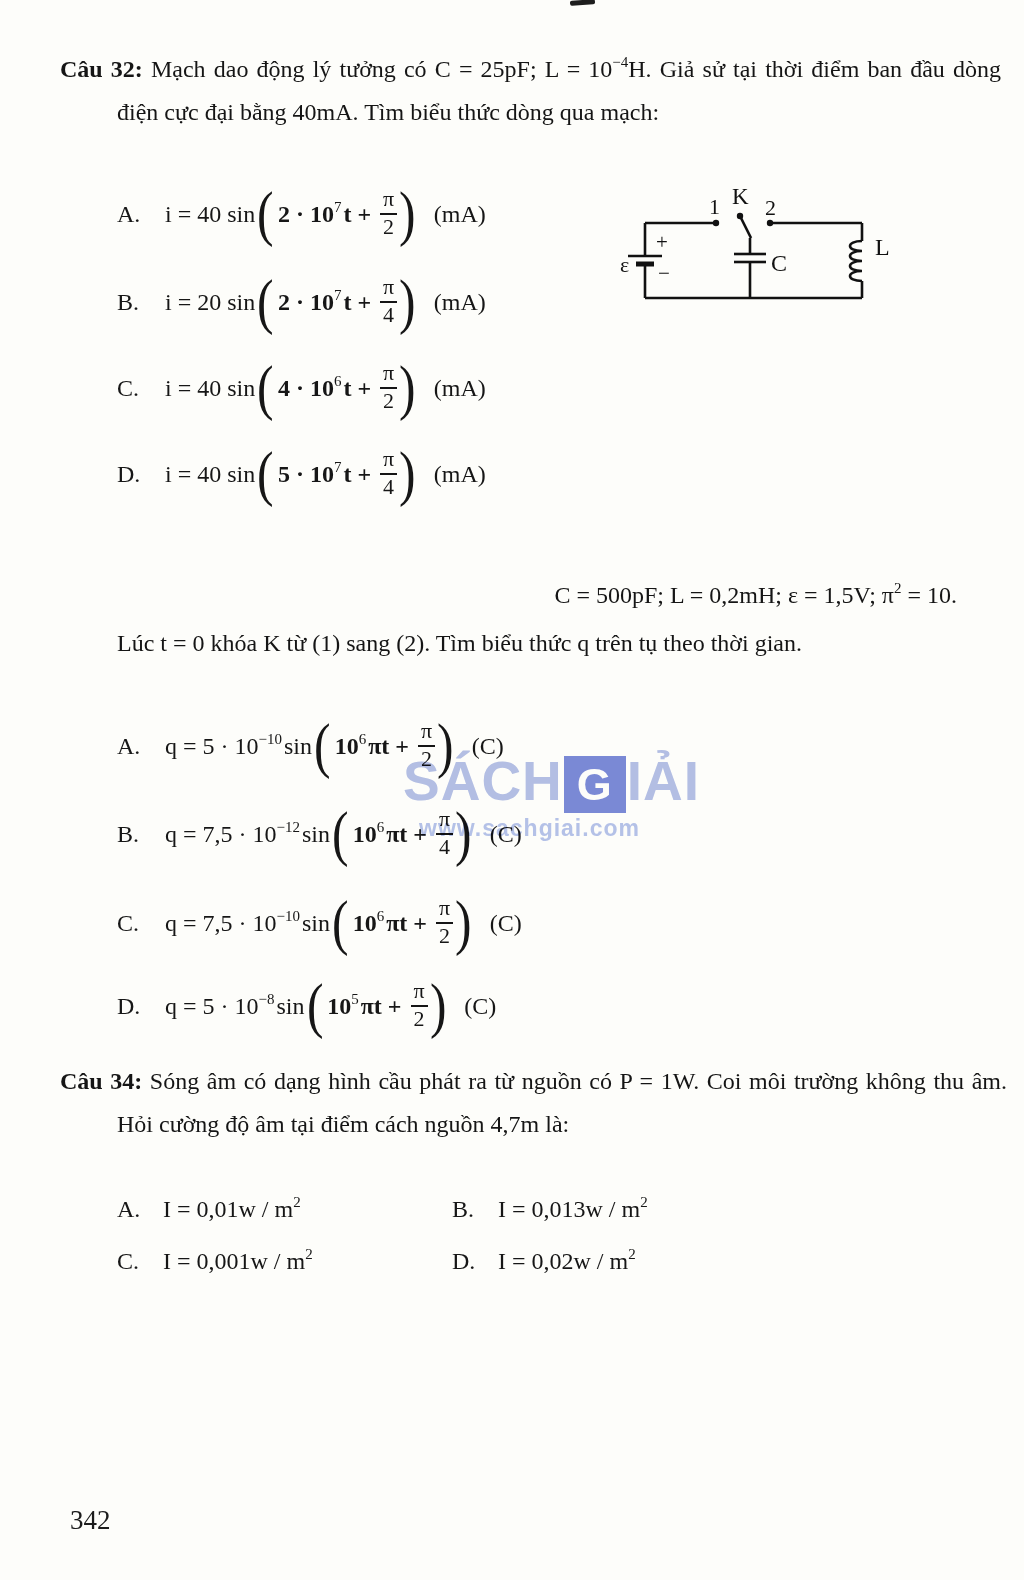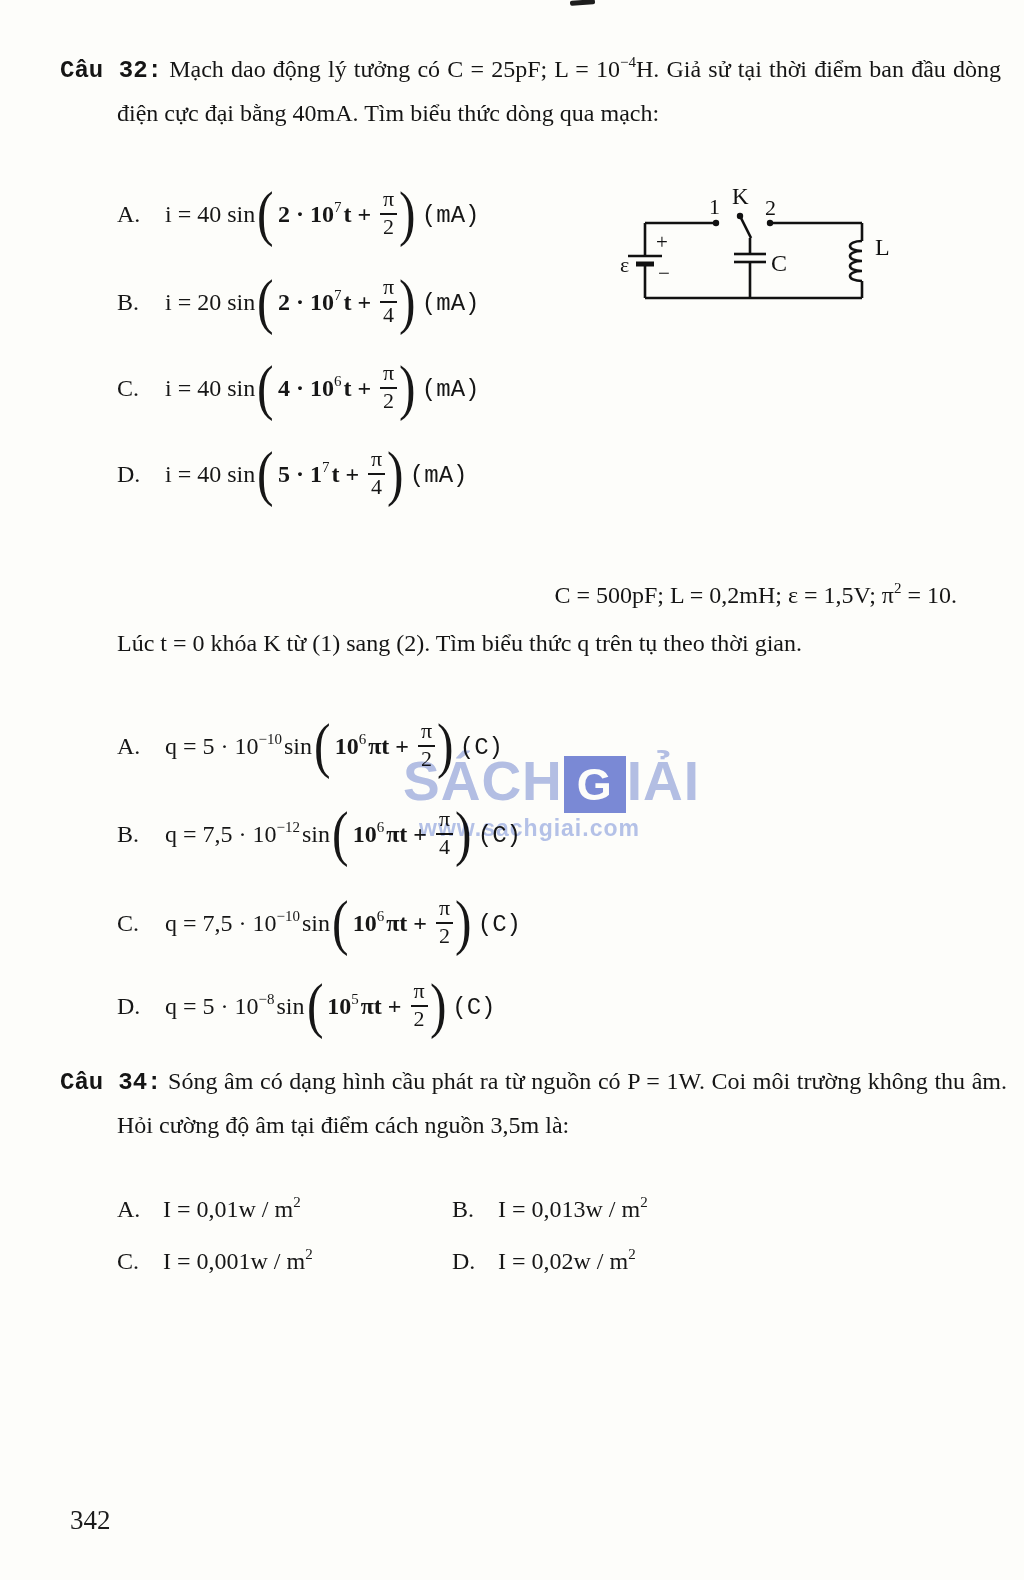--- a/index.html
+++ b/index.html
@@ -1,33 +1,33 @@
 <!DOCTYPE html>
 <html><head>
 <meta charset="utf-8">
 <style>
   html,body{margin:0;padding:0;background:#e8e8e8;}
   #page{position:relative;width:1024px;height:1580px;background:#fdfdfa;overflow:hidden;
         font-family:"Liberation Serif",serif;color:#161616;}
   .para{position:absolute;font-size:24px;line-height:43px;text-align:justify;color:#151515;}
   .hang{padding-left:57px;text-indent:-57px;}
-  .qlabel{font-weight:700;font-family:Liberation Mono, monospace;}
+  .qlabel{font-weight:700;}
   sup.e{font-size:15px;line-height:0;vertical-align:10px;letter-spacing:0;}
   
   .frow{position:absolute;left:117px;height:76px;line-height:76px;font-size:24px;white-space:nowrap;}
   .olabel{display:inline-block;width:48px;}
   .paren{display:inline-block;font-size:62px;vertical-align:middle;line-height:1;
          transform:scaleX(0.8);position:relative;top:-3px;font-weight:400;}
   .frac{display:inline-block;vertical-align:middle;line-height:1.12;font-size:22px;
         text-align:center;margin-left:9px;position:relative;top:-3px;}
   .frac .num{display:block;border-bottom:2px solid #151515;padding:0 3px 1px;}
   .frac .den{display:block;}
   .mid{margin-left:2px;font-weight:bold;}
   .sinw{margin-left:2px;}
-  .unit{margin-left:4px;font-family:Liberation Mono, monospace;}
+  .unit{margin-left:16px;}
   
   .srow{position:absolute;font-size:24px;line-height:34px;white-space:nowrap;}
   .srow .olabel{width:46px;}
   
   #circuit{position:absolute;left:612px;top:186px;}
   #circuit text{font-family:"Liberation Serif",serif;fill:#111;}
   
   .wm{position:absolute;left:403px;top:749px;z-index:9;mix-blend-mode:multiply;
       font-family:"Liberation Sans",sans-serif;}
   .wm-main{display:flex;align-items:flex-end;font-weight:700;font-size:55px;
@@ -54,21 +54,21 @@
   <div class="frow" style="top:176px;">
     <span class="olabel">A.</span><span>i = 40 sin</span><span class="paren">(</span><span class="mid">2 · 10</span><sup class="e">7</sup><span class="mid">t +</span><span class="frac"><span class="num">π</span><span class="den">2</span></span><span class="paren">)</span><span class="unit">(mA)</span>
   </div>
   <div class="frow" style="top:264px;">
     <span class="olabel">B.</span><span>i = 20 sin</span><span class="paren">(</span><span class="mid">2 · 10</span><sup class="e">7</sup><span class="mid">t +</span><span class="frac"><span class="num">π</span><span class="den">4</span></span><span class="paren">)</span><span class="unit">(mA)</span>
   </div>
   <div class="frow" style="top:350px;">
     <span class="olabel">C.</span><span>i = 40 sin</span><span class="paren">(</span><span class="mid">4 · 10</span><sup class="e">6</sup><span class="mid">t +</span><span class="frac"><span class="num">π</span><span class="den">2</span></span><span class="paren">)</span><span class="unit">(mA)</span>
   </div>
   <div class="frow" style="top:436px;">
-    <span class="olabel">D.</span><span>i = 40 sin</span><span class="paren">(</span><span class="mid">5 · 1</span><sup class="e">7</sup><span class="mid">t +</span><span class="frac"><span class="num">π</span><span class="den">4</span></span><span class="paren">)</span><span class="unit">(mA)</span>
+    <span class="olabel">D.</span><span>i = 40 sin</span><span class="paren">(</span><span class="mid">5 · 10</span><sup class="e">7</sup><span class="mid">t +</span><span class="frac"><span class="num">π</span><span class="den">4</span></span><span class="paren">)</span><span class="unit">(mA)</span>
   </div>
 
   <svg id="circuit" width="300" height="128" viewBox="0 0 300 128">
     <g stroke="#111" stroke-width="2.6" fill="none">
       <path d="M33,37 H104"></path>
       <path d="M158,37 H250"></path>
       <path d="M33,37 V70 M33,77 V112"></path>
       <path d="M33,112 H250"></path>
       <path d="M128,30 L139,52"></path>
       <path d="M138,52 V68 M138,76 V112"></path>
@@ -124,21 +124,21 @@
       <span class="wm-box">
           <span>G</span>
         </span>
       <span>IẢI</span>
     </div>
     <div class="wm-url">www.sachgiai.com</div>
   </div>
 
   <div class="para hang" style="left:60px;top:1060px;width:890px;">
     <span class="qlabel">Câu 34:</span>
-    <span>Sóng âm có dạng hình cầu phát ra từ nguồn có P = 1W. Coi môi trường không thu âm. Hỏi cường độ âm tại điểm cách nguồn 3,5m là:</span>
+    <span>Sóng âm có dạng hình cầu phát ra từ nguồn có P = 1W. Coi môi trường không thu âm. Hỏi cường độ âm tại điểm cách nguồn 4,7m là:</span>
   </div>
   <div class="srow" style="left:117px;top:1192px;">
     <span class="olabel" style="display:inline-block;">A.</span><span>I = 0,01w / m</span><sup class="e">2</sup>
   </div>
   <div class="srow" style="left:452px;top:1192px;">
     <span class="olabel" style="display:inline-block;">B.</span><span>I = 0,013w / m</span><sup class="e">2</sup>
   </div>
   <div class="srow" style="left:117px;top:1244px;">
     <span class="olabel" style="display:inline-block;">C.</span><span>I = 0,001w / m</span><sup class="e">2</sup>
   </div>

